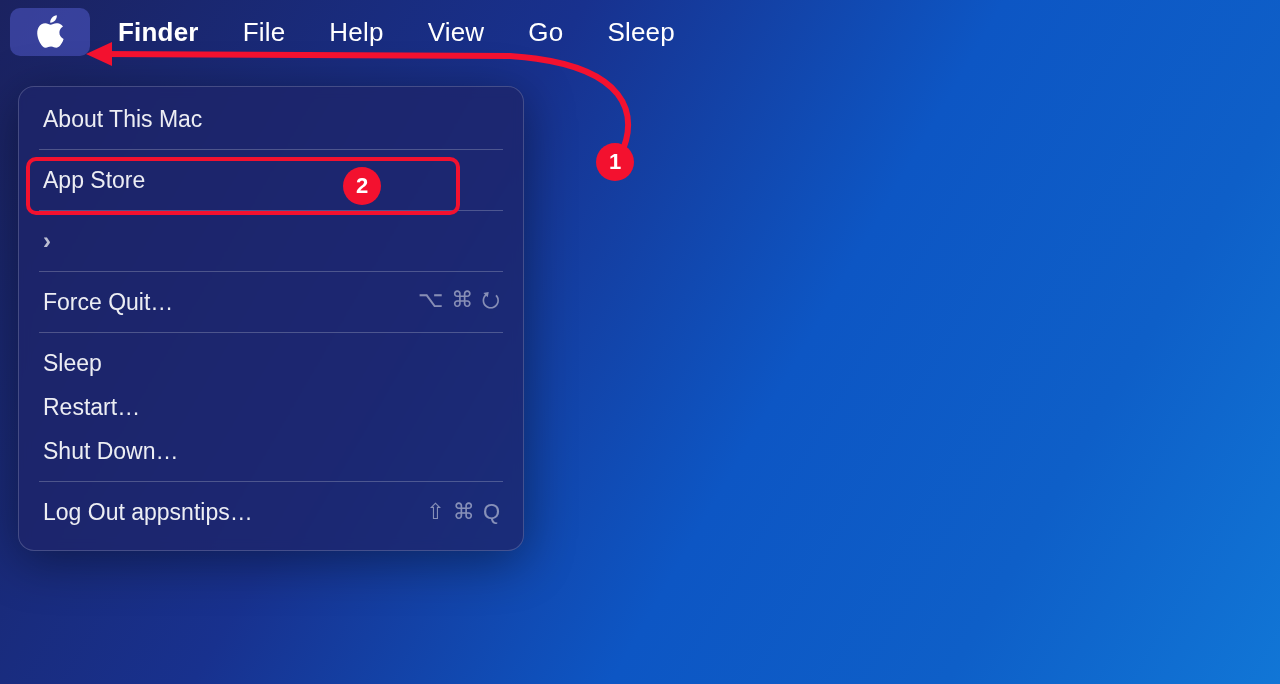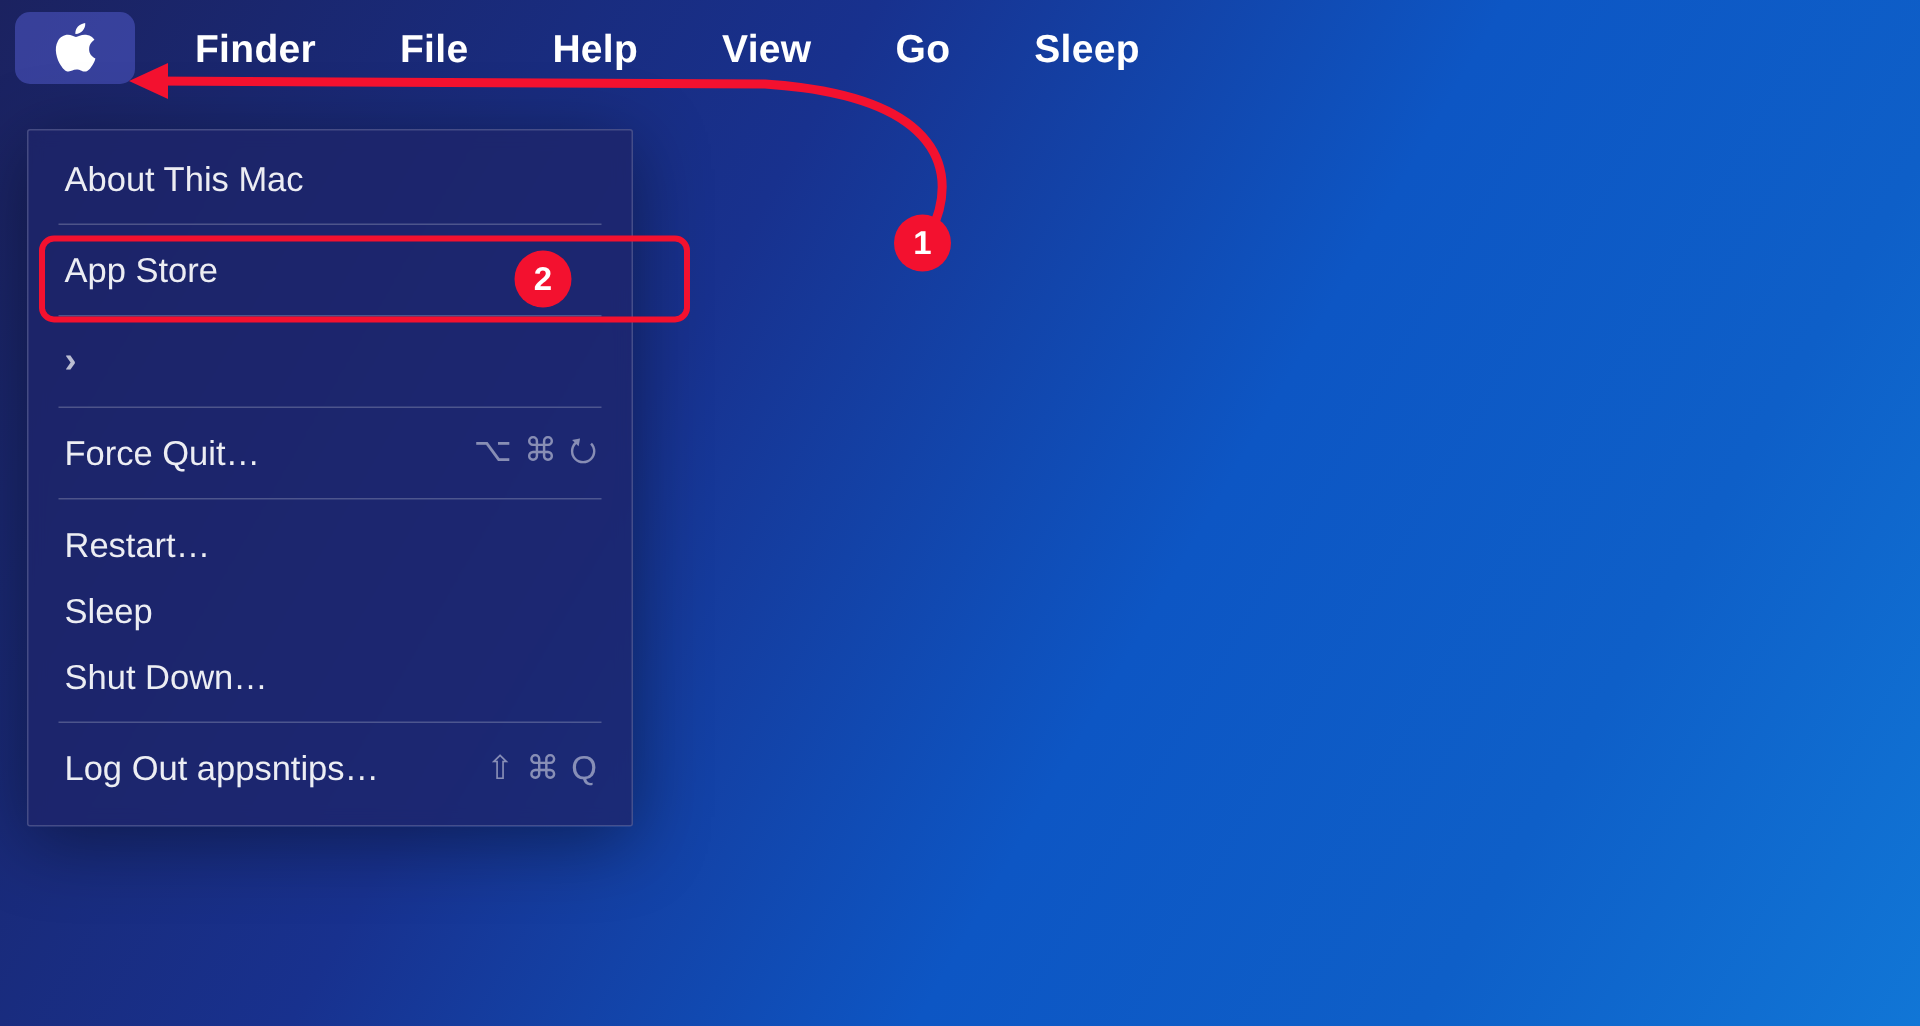--- a/index.html
+++ b/index.html
@@ -10,52 +10,52 @@
       background: linear-gradient(120deg, #1b2260 0%, #18318e 35%, #0d56c4 60%, #0e5fc8 80%, #1176d6 100%);
       position: relative;
       overflow: hidden;
       border-radius: 12px;
     }
     .menubar {
       height: 64px;
       display: flex;
       align-items: center;
       padding: 0 10px;
-      gap: 12px;
+      gap: 0;
       color: #fff;
     }
     .apple-btn {
       width: 80px;
       height: 48px;
       display: flex;
       align-items: center;
       justify-content: center;
       background: rgba(80, 90, 200, 0.55);
       border-radius: 10px;
       margin-right: 6px;
     }
     .apple-btn svg { width: 30px; height: 34px; fill: #fff; }
     .menubar-item {
       padding: 0 22px;
       font-size: 26px;
-      font-weight: 700;
+      font-weight: 400;
       letter-spacing: 0.2px;
       color: #fff;
       cursor: default;
     }
     .menubar-item.active { font-weight: 700; }
     .dropdown {
       position: absolute;
       left: 18px;
       top: 86px;
-      width: 404px;
+      width: 506px;
       background: rgba(30, 36, 104, 0.75);
       backdrop-filter: blur(6px);
       border: 1px solid rgba(255,255,255,0.18);
-      border-radius: 2px;
+      border-radius: 16px;
       box-shadow: 0 10px 50px rgba(0,0,0,0.4);
       padding: 10px 0 16px 0;
       color: rgba(255,255,255,0.92);
     }
     .menu-item {
       display: flex;
       align-items: center;
       justify-content: space-between;
       height: 44px;
       padding: 0 22px 0 24px;
@@ -145,24 +145,24 @@
   <div class="menu-item">
     <span class="chevron">›</span>
   </div>
   <div class="separator"></div>
   <div class="menu-item">
     <span>Force Quit…</span>
     <span class="shortcut">⌥ ⌘ ⭮</span>
   </div>
   <div class="separator"></div>
   <div class="menu-item">
-    <span>Restart…</span>
+    <span>Sleep</span>
   </div>
   <div class="menu-item">
-    <span>Sleep</span>
+    <span>Restart…</span>
   </div>
   <div class="menu-item">
     <span>Shut Down…</span>
   </div>
   <div class="separator"></div>
   <div class="menu-item">
     <span>Log Out appsntips…</span>
     <span class="shortcut">⇧ ⌘ Q</span>
   </div>
 </div>

